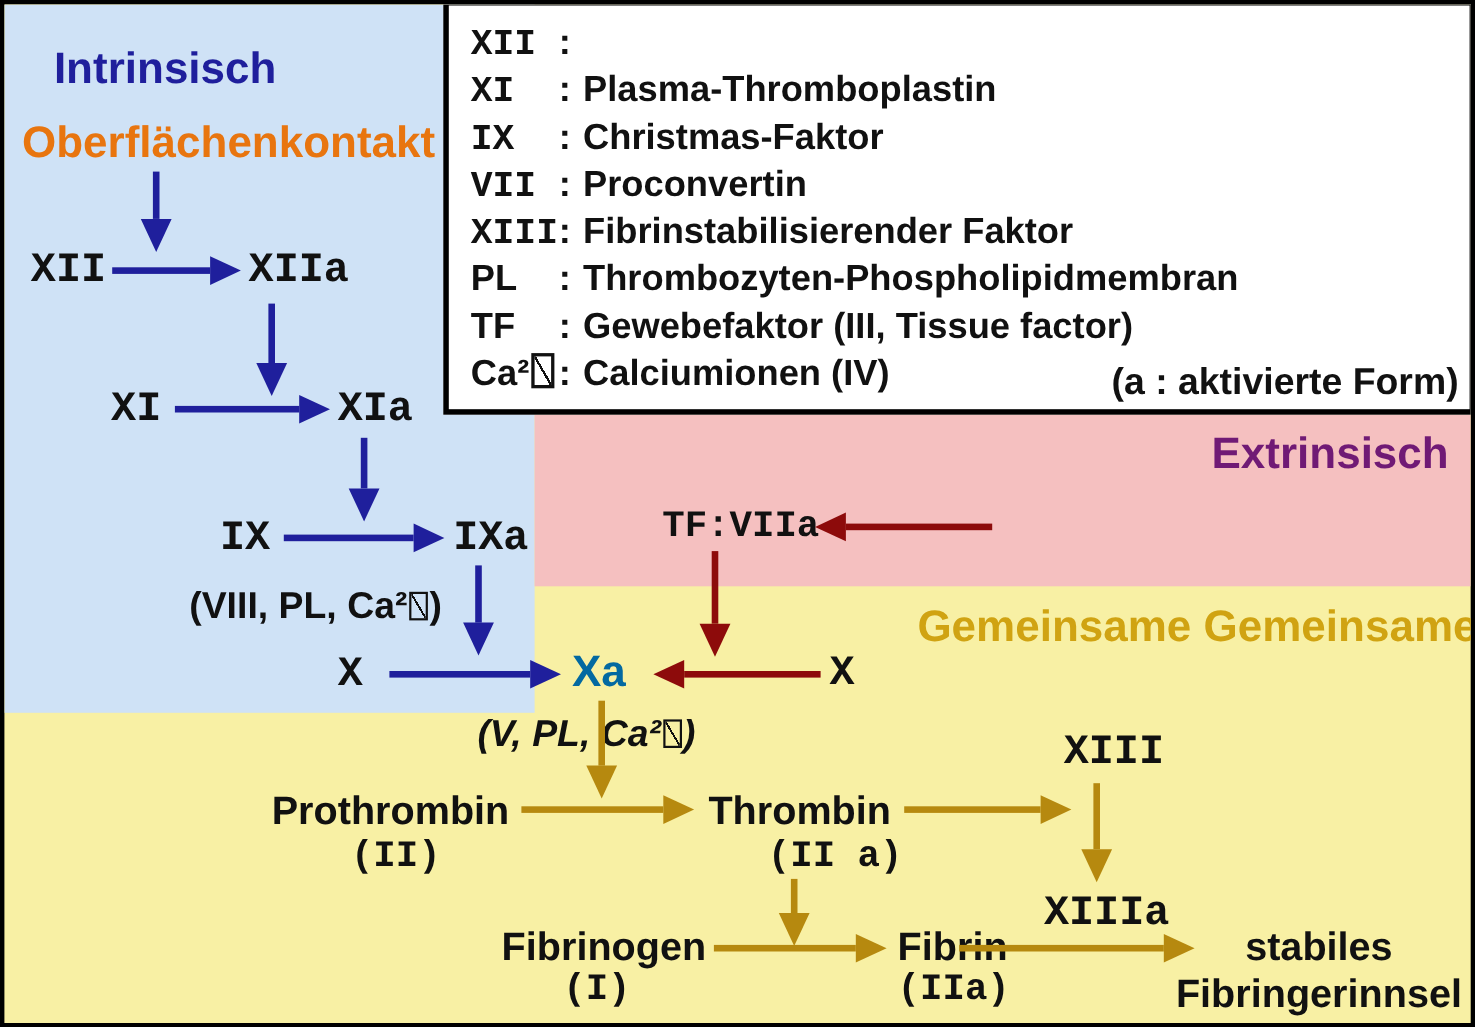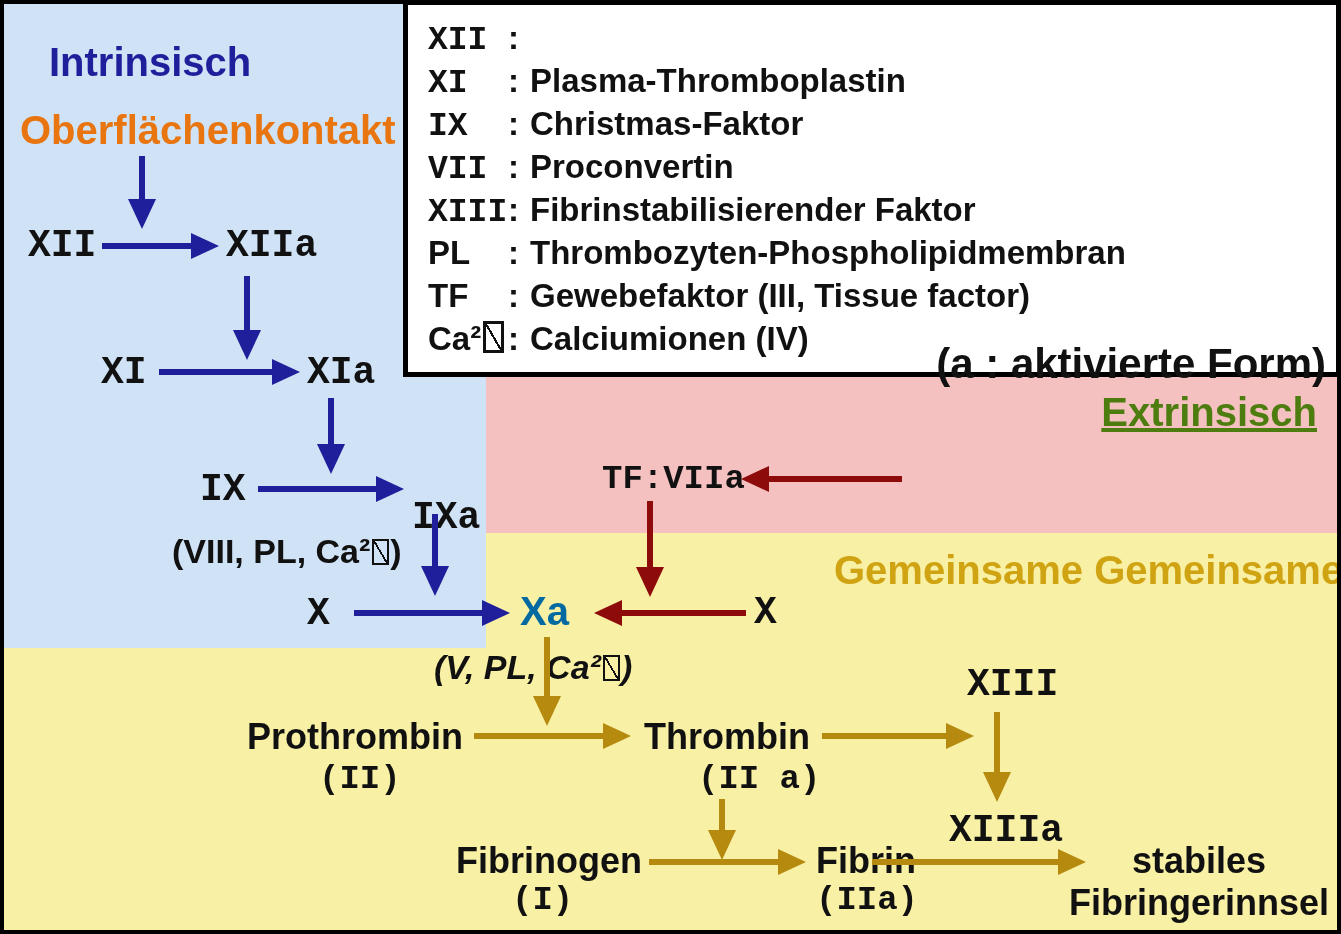--- a/index.html
+++ b/index.html
@@ -18,21 +18,21 @@
     background:#ffffff; border:5px solid #000; box-sizing:border-box;
     padding:14px 8px 0 20px;
   }
   .lrow { display:grid; grid-template-columns:80px 22px 1fr; align-items:baseline; height:43px; font-size:33px; }
   .mono, .tok { font-family:"Liberation Mono","DejaVu Sans Mono",monospace; font-weight:bold; }
   .tok  { font-size:38px; }
   .tok.small { font-size:34px; }
   .heading { font-size:40px; }
   .navy   { color:#1f1f9c; }
   .orange { color:#e8750f; }
-  .maroon { color:#4d7c0f;text-decoration:underline; }
+  .maroon { color:#701a75; }
   .redarr { color:#8d0b0b; }
   .goldarr{ color:#b6890f; }
   .goldtx { color:#d0a312; }
   .xa-tx  { color:#0369a1; }
   .label36 { font-size:36px; }
   .label34 { font-size:34px; }
   
   .notdef {
     display:inline-block; width:15px; height:26px; margin:0 1px 0 2px;
     border:3px solid #111; vertical-align:-3px;
@@ -69,21 +69,21 @@
   <div class="abs tok" style="left:222px; top:220px;">XIIa</div>
 
   <div class="ar down navy" style="left:240px; top:272px; height:54px;"></div>
   <div class="abs tok" style="left:97px;  top:347px;">XI</div>
   <div class="ar right navy" style="left:155px; top:365px; width:113px;"></div>
   <div class="abs tok" style="left:303px; top:347px;">XIa</div>
 
   <div class="ar down navy" style="left:324px; top:394px; height:46px;"></div>
   <div class="abs tok" style="left:196px; top:464px;">IX</div>
   <div class="ar right navy" style="left:254px; top:482px; width:118px;"></div>
-  <div class="abs tok" style="left:408px; top:464px;margin-top:28px;">IXa</div>
+  <div class="abs tok" style="left:408px; top:464px;">IXa</div>
 
   <div class="abs label34" style="left:168px; top:528px;"><span>(VIII, PL, Ca²</span><span class="notdef sm"></span><span>)</span></div>
   <div class="ar down navy" style="left:428px; top:510px; height:52px;"></div>
 
   <div class="abs tok" style="left:303px; top:588px;">X</div>
   <div class="ar right navy" style="left:350px; top:606px; width:128px;"></div>
   <div class="abs xa-tx" style="left:516px; top:585px; font-size:40px;">Xa</div>
 
   <div class="region" id="legend-box">
     <div class="lrow">
@@ -118,21 +118,21 @@
     <div class="lrow">
         <span>TF</span>
         <span>:</span>
         <span>Gewebefaktor (III, Tissue factor)</span>
       </div>
     <div class="lrow">
         <span><span>Ca²</span><span class="notdef"></span></span>
         <span>:</span>
         <span>Calciumionen (IV)</span>
       </div>
-    <div class="abs" style="right:10px; top:335px; font-size:42px;">(a : aktivierte Form)</div>
+    <div class="abs" style="right:10px; top:323px; font-size:34px;">(a : aktivierte Form)</div>
   </div>
 
   <div class="abs heading maroon" style="right:20px; top:386px;">Extrinsisch</div>
   <div class="abs tok small" style="left:598px; top:456px;">TF:VIIa</div>
   <div class="ar left redarr" style="left:765px; top:472px; width:133px;"></div>
 
   <div class="ar down redarr" style="left:643px; top:497px; height:66px;"></div>
   <div class="ar left redarr" style="left:618px; top:606px; width:124px;"></div>
   <div class="abs tok" style="left:750px; top:587px;">X</div>
 

